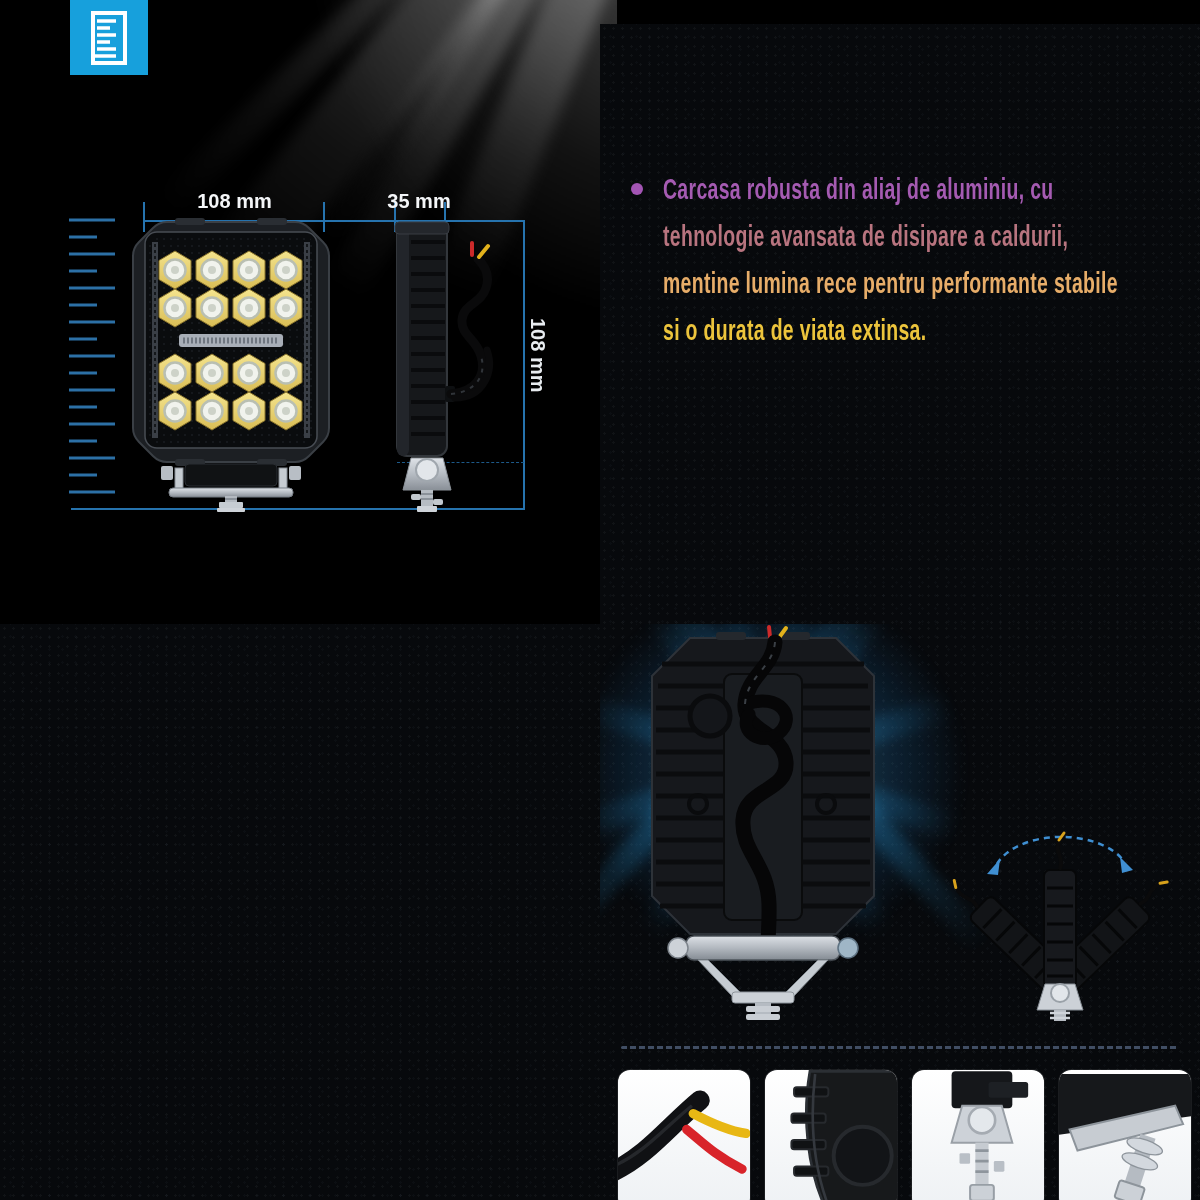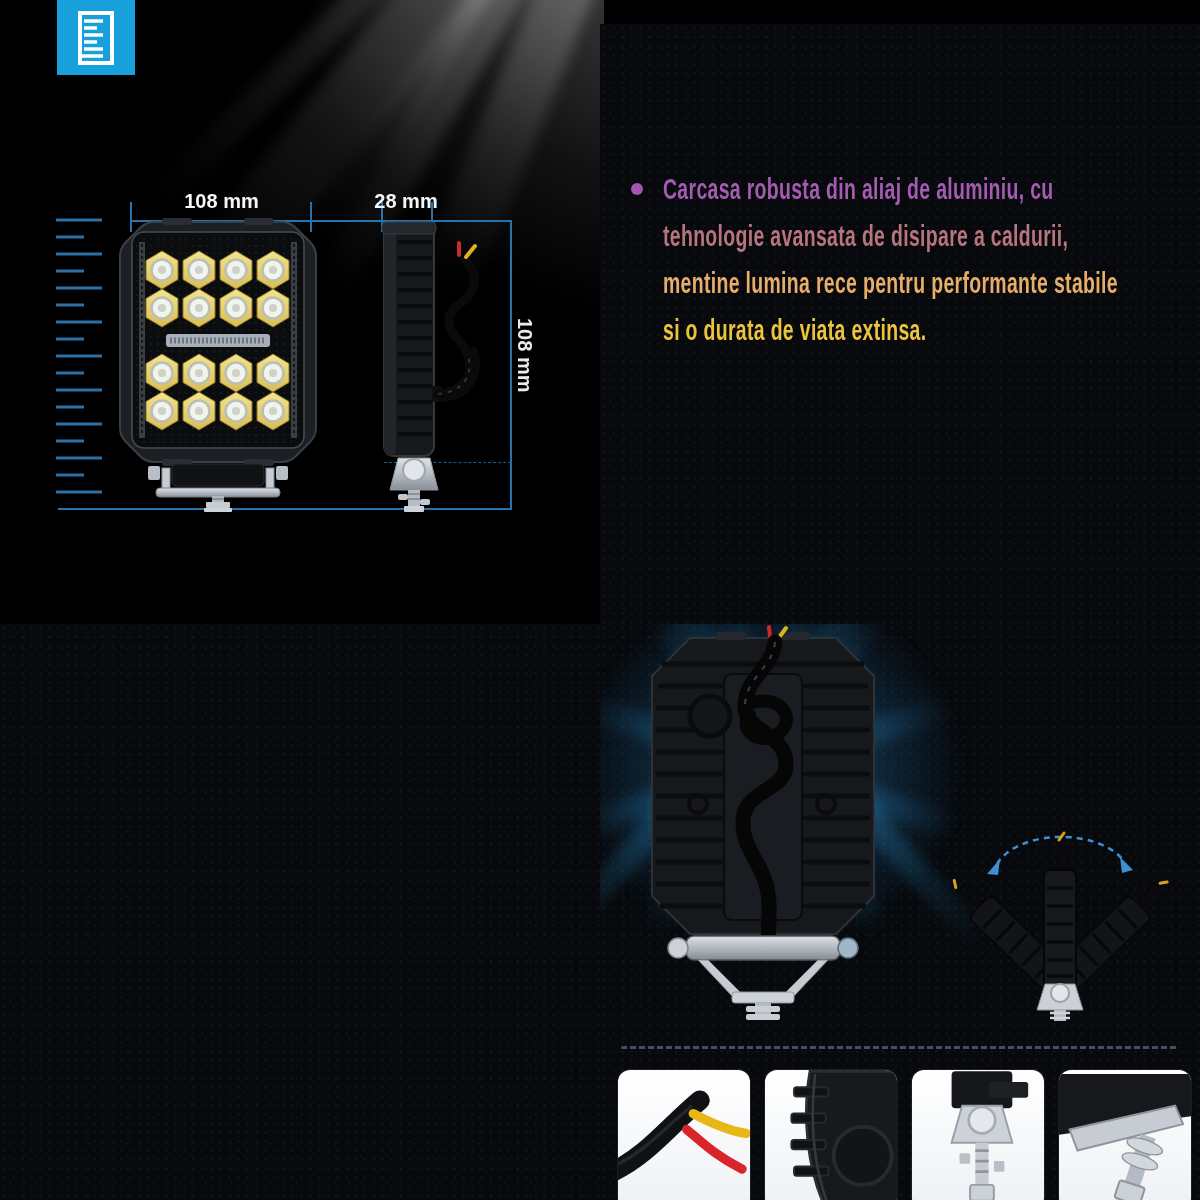--- a/index.html
+++ b/index.html
@@ -1,19 +1,19 @@
 <!DOCTYPE html>
 <html><head>
 <meta charset="utf-8">
 <style>
   html,body{margin:0;padding:0;background:#000;}
   .canvas{position:relative;width:1200px;height:1200px;overflow:hidden;
           font-family:"Liberation Sans",sans-serif;background:#000;}
   .q{position:absolute;width:600px;height:600px;overflow:hidden;}
-  .q-tl{left:4px;top:0;background:#000;}
+  .q-tl{left:17px;top:0;background:#000;}
   .q-tr{left:600px;top:0;}
   .q-bl{left:0;top:600px;}
   .q-br{left:600px;top:600px;}
   .q-tr,.q-bl,.q-br{
     background-color:#07090c;
     background-image:
       radial-gradient(rgba(170,185,200,0.055) 1px, transparent 1.3px),
       radial-gradient(rgba(120,145,170,0.04) 1px, transparent 1.3px);
     background-size:9px 9px,13px 13px;
     background-position:0 0,4px 6px;
@@ -118,21 +118,21 @@
     <div class="dimline" style="left:127px;top:220px;width:380px;height:2px"></div>
     <div class="dimline" style="left:126px;top:202px;width:2px;height:30px"></div>
     <div class="dimline" style="left:306px;top:202px;width:2px;height:30px"></div>
     <div class="dimline" style="left:377px;top:202px;width:2px;height:30px"></div>
     <div class="dimline" style="left:427px;top:202px;width:2px;height:30px"></div>
     <div class="dimline" style="left:506px;top:220px;width:2px;height:290px"></div>
     <div class="dimline" style="left:54px;top:508px;width:454px;height:2px"></div>
     <div class="dimline dashed" style="left:380px;top:462px;width:127px"></div>
 
     <div class="dim-label" style="left:127px;top:190px;width:181px">108 mm</div>
-    <div class="dim-label" style="left:352px;top:190px;width:100px">28 mm</div>
+    <div class="dim-label" style="left:352px;top:190px;width:100px">35 mm</div>
     <div class="dim-label vertical" style="left:509px;top:318px">108 mm</div>
 
     <svg class="abs" style="left:110px;top:216px" width="208" height="296" viewBox="0 0 208 296">
       <defs>
         <linearGradient id="ledg" x1="0" y1="0" x2="0" y2="1">
           <stop offset="0" stop-color="#f4e48e"></stop>
             <stop offset="1" stop-color="#d9bd55"></stop>
         </linearGradient>
         <linearGradient id="silverg" x1="0" y1="0" x2="0" y2="1">
           <stop offset="0" stop-color="#dfe3e8"></stop>

